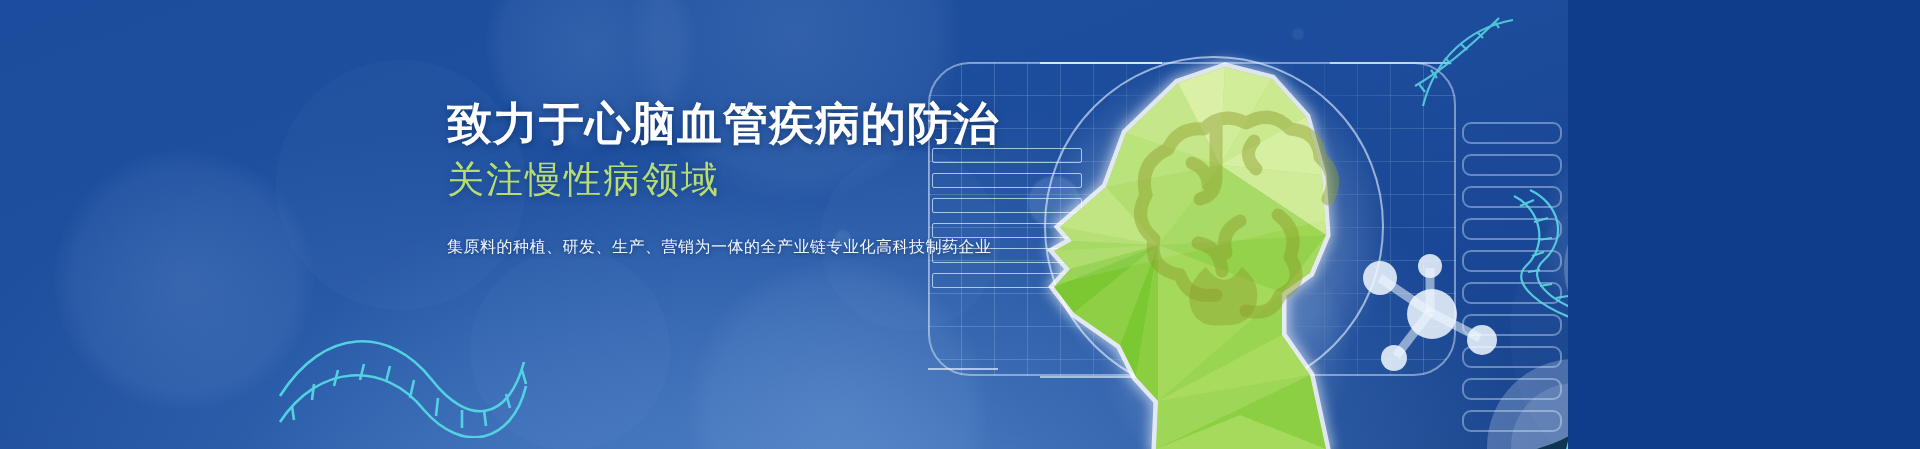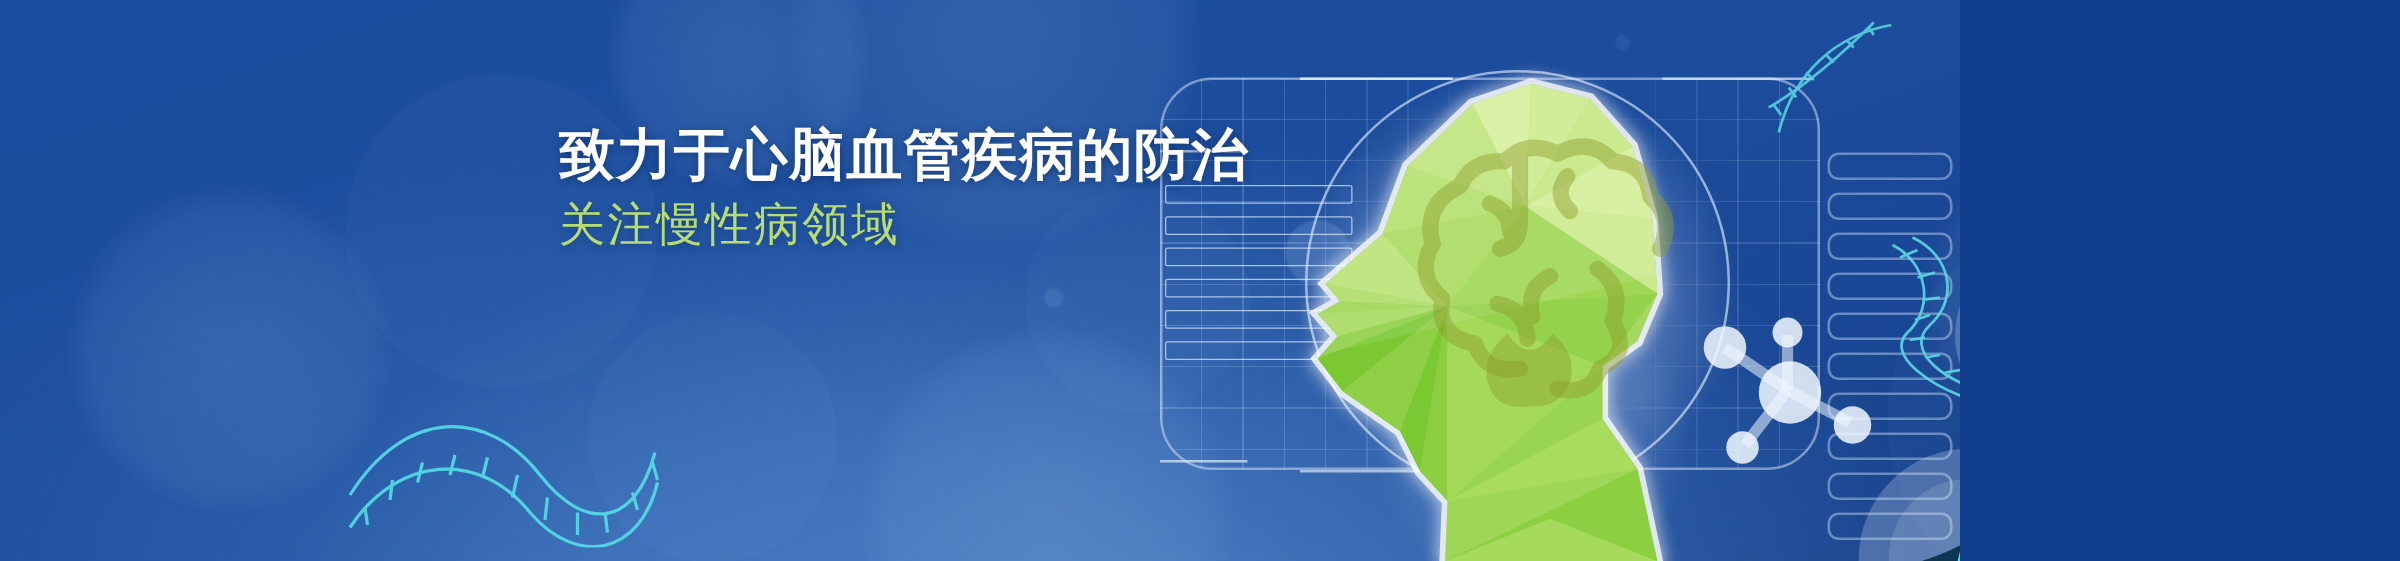--- a/index.html
+++ b/index.html
@@ -285,15 +285,16 @@
       <path d="M96 58 C108 48, 124 58, 118 74 C108 100, 96 130, 92 164
                C90 180, 68 178, 72 160 C80 124, 88 86, 96 58 Z" fill="#57d6ea"></path>
       <path d="M104 74 C120 62, 136 74, 126 88 C118 100, 104 96, 100 86
                C97 79, 100 76, 104 74 Z" fill="#8ae6f3"></path>
     </g>
   </svg>
 
   <div id="copy">
     <div id="headline">致力于心脑血管疾病的防治</div>
     <div id="subhead">关注慢性病领域</div>
+    <div id="tagline">集原料的种植、研发、生产、营销为一体的全产业链专业化高科技制药企业</div>
   </div>
 
 </div>
 
 </body></html>

